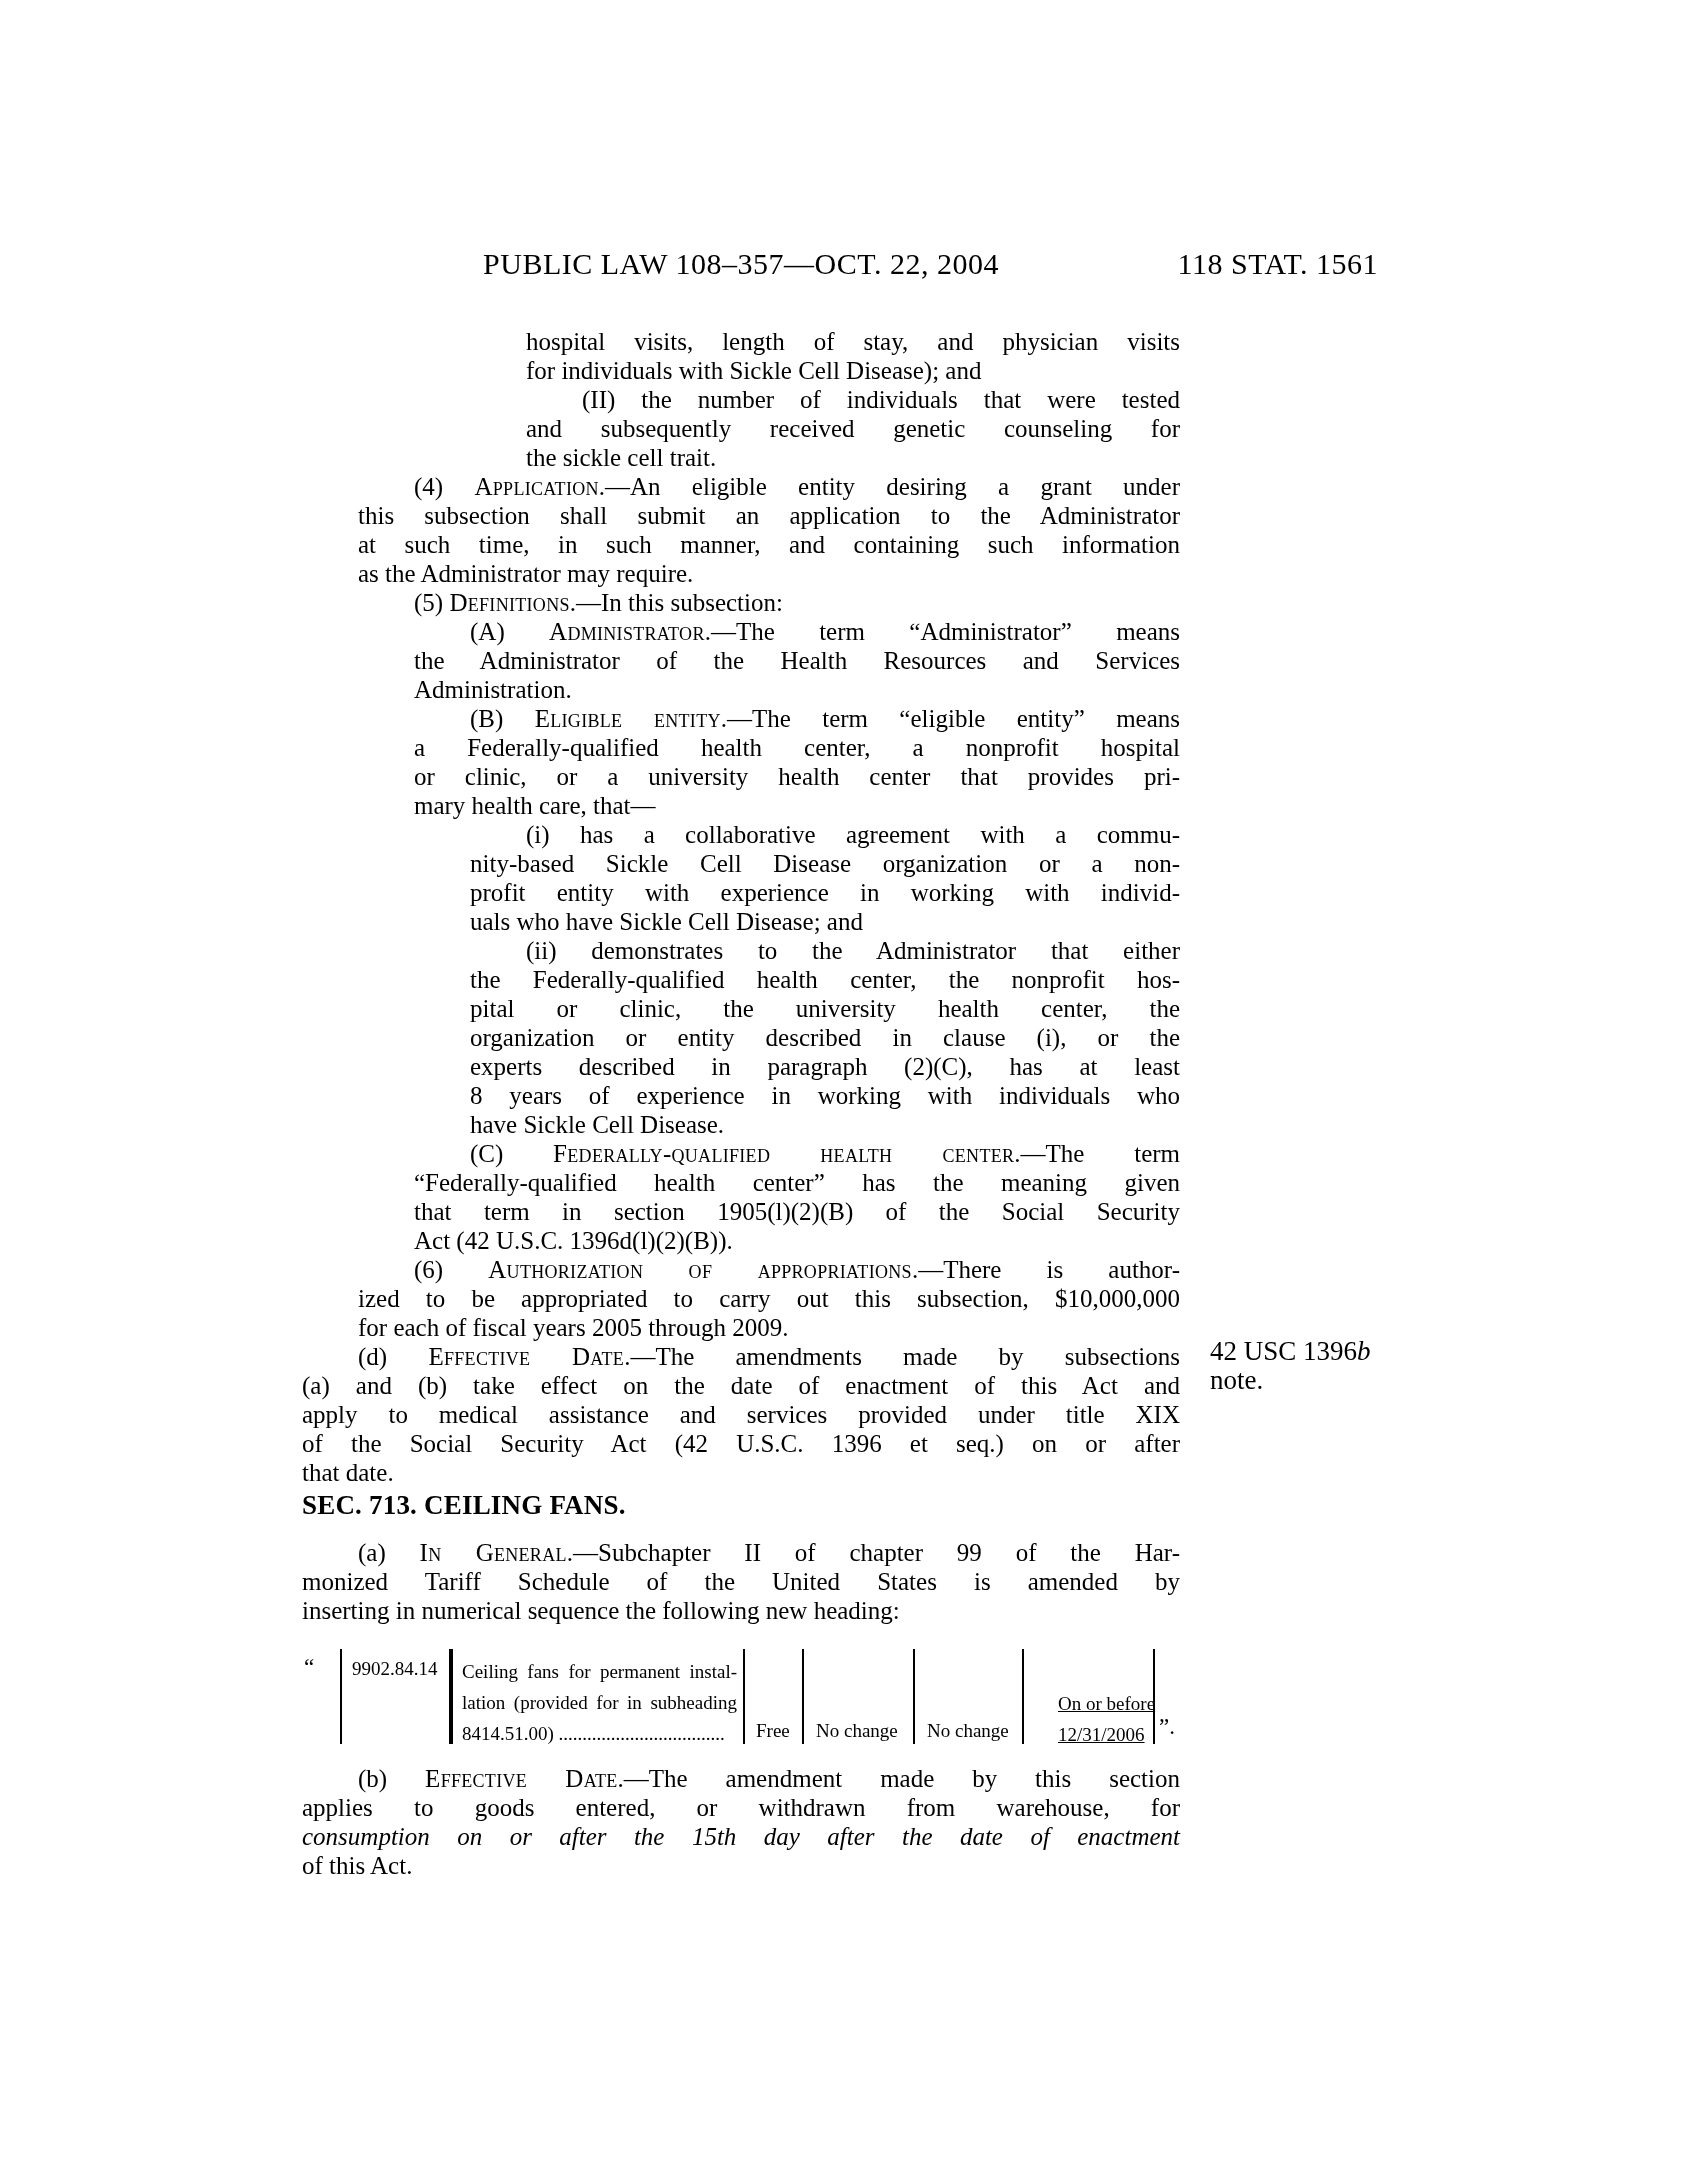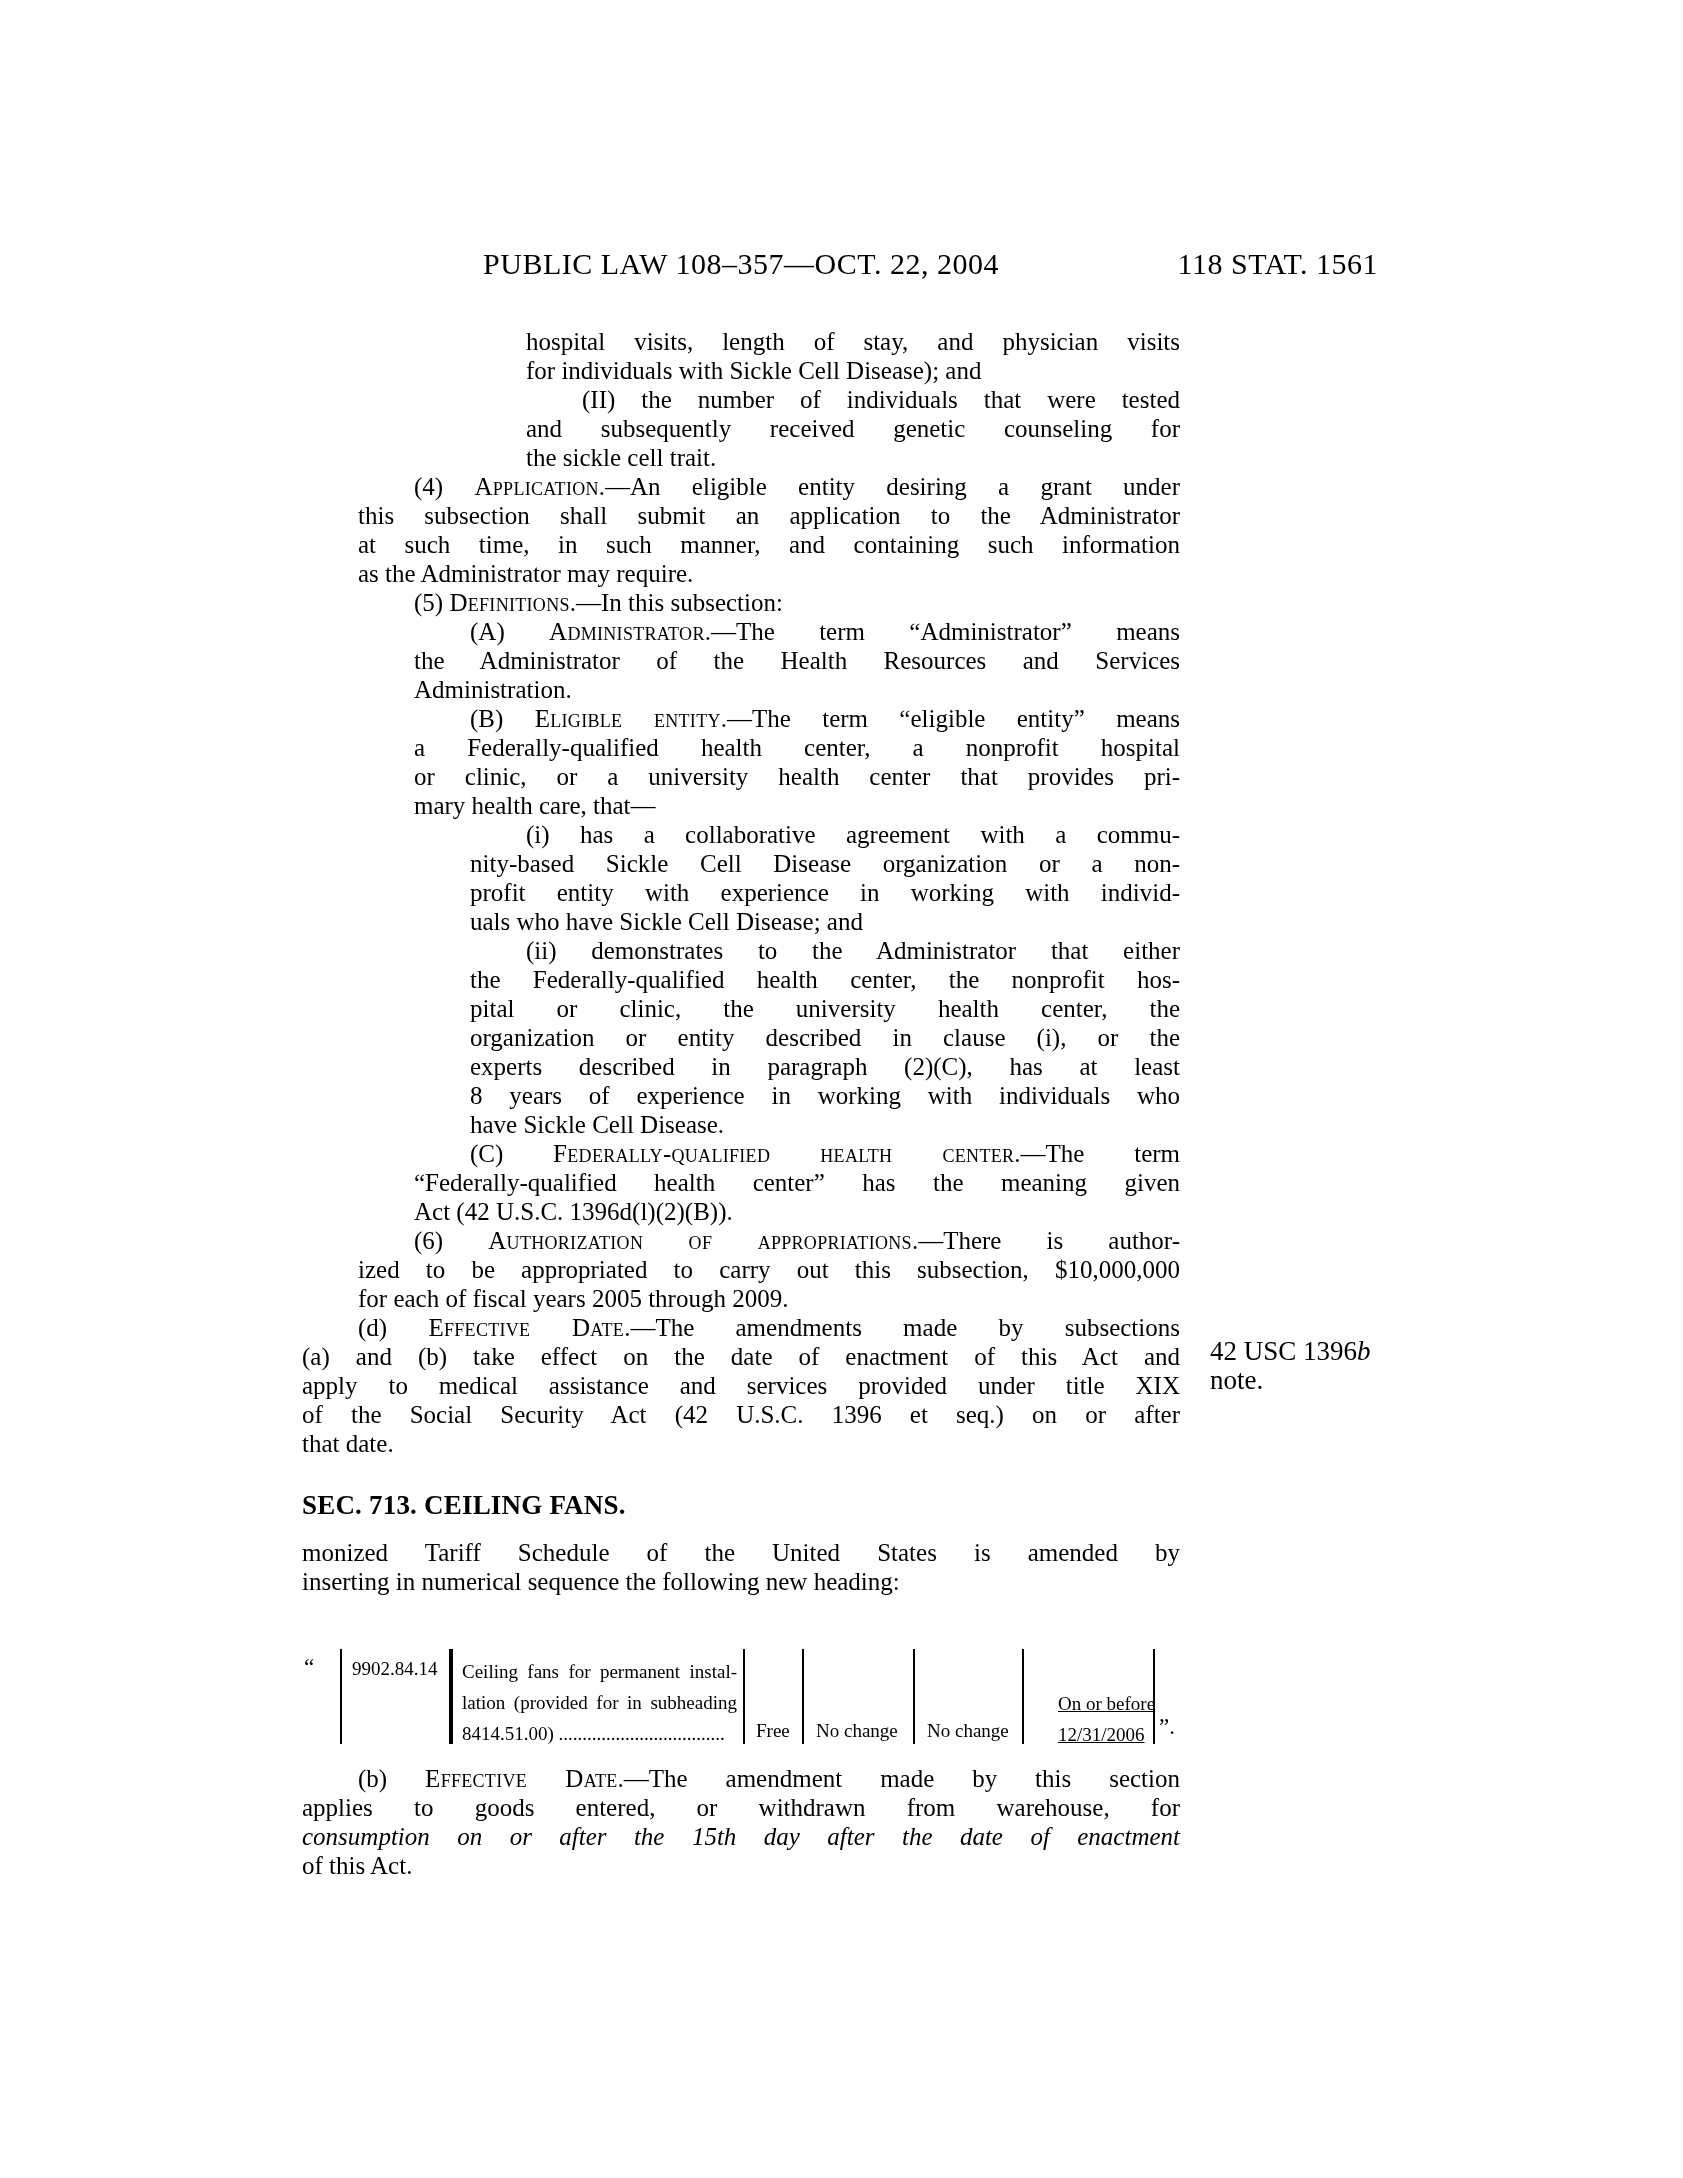--- a/index.html
+++ b/index.html
@@ -175,34 +175,36 @@
       <div class="ln l" style="margin-left: 168px; width: 710px;"><span>uals who have Sickle Cell Disease; and</span></div>
       <div class="ln j" style="margin-left: 224px; width: 654px;"><span>(ii) demonstrates to the Administrator that either</span></div>
       <div class="ln j" style="margin-left: 168px; width: 710px;"><span>the Federally-qualified health center, the nonprofit hos-</span></div>
       <div class="ln j" style="margin-left: 168px; width: 710px;"><span>pital or clinic, the university health center, the</span></div>
       <div class="ln j" style="margin-left: 168px; width: 710px;"><span>organization or entity described in clause (i), or the</span></div>
       <div class="ln j" style="margin-left: 168px; width: 710px;"><span>experts described in paragraph (2)(C), has at least</span></div>
       <div class="ln j" style="margin-left: 168px; width: 710px;"><span>8 years of experience in working with individuals who</span></div>
       <div class="ln l" style="margin-left: 168px; width: 710px;"><span>have Sickle Cell Disease.</span></div>
       <div class="ln j" style="margin-left: 168px; width: 710px;"><span>(C) </span><span class="sc">Federally-qualified health center</span><span>.—The term</span></div>
       <div class="ln j" style="margin-left: 112px; width: 766px;"><span>“Federally-qualified health center” has the meaning given</span></div>
+      <div class="ln j" style="margin-left: 112px; width: 766px;"><span>that term in section 1905(l)(2)(B) of the Social Security</span></div>
       <div class="ln l" style="margin-left: 112px; width: 766px;"><span>Act (42 U.S.C. 1396d(l)(2)(B)).</span></div>
       <div class="ln j" style="margin-left: 112px; width: 766px;"><span>(6) </span><span class="sc">Authorization of appropriations</span><span>.—There is author-</span></div>
       <div class="ln j" style="margin-left: 56px; width: 822px;"><span>ized to be appropriated to carry out this subsection, $10,000,000</span></div>
       <div class="ln l" style="margin-left: 56px; width: 822px;"><span>for each of fiscal years 2005 through 2009.</span></div>
       <div class="ln j" style="margin-left: 56px; width: 822px;"><span>(d) </span><span class="sc">Effective Date</span><span>.—The amendments made by subsections</span></div>
       <div class="ln j" style="margin-left: 0px; width: 878px;"><span>(a) and (b) take effect on the date of enactment of this Act and</span></div>
       <div class="ln j" style="margin-left: 0px; width: 878px;"><span>apply to medical assistance and services provided under title XIX</span></div>
       <div class="ln j" style="margin-left: 0px; width: 878px;"><span>of the Social Security Act (42 U.S.C. 1396 et seq.) on or after</span></div>
       <div class="ln l" style="margin-left: 0px; width: 878px;"><span>that date.</span></div>
     </div>
 
   <div class="sec-heading">SEC. 713. CEILING FANS.</div>
 
   <div class="textblock" id="para-a" style="top:1538px">
+      <div class="ln j" style="margin-left: 56px; width: 822px;"><span>(a) </span><span class="sc">In General</span><span>.—Subchapter II of chapter 99 of the Har-</span></div>
       <div class="ln j" style="margin-left: 0px; width: 878px;"><span>monized Tariff Schedule of the United States is amended by</span></div>
       <div class="ln l" style="margin-left: 0px; width: 878px;"><span>inserting in numerical sequence the following new heading:</span></div>
     </div>
 
   <div class="tariff-table">
     <span class="tt-openq">“</span>
     <div class="vr" style="left:38px;width:2px"></div>
     <div class="tt-num">9902.84.14</div>
     <div class="vr" style="left:147px;width:4px"></div>
     <div class="tt-desc">

